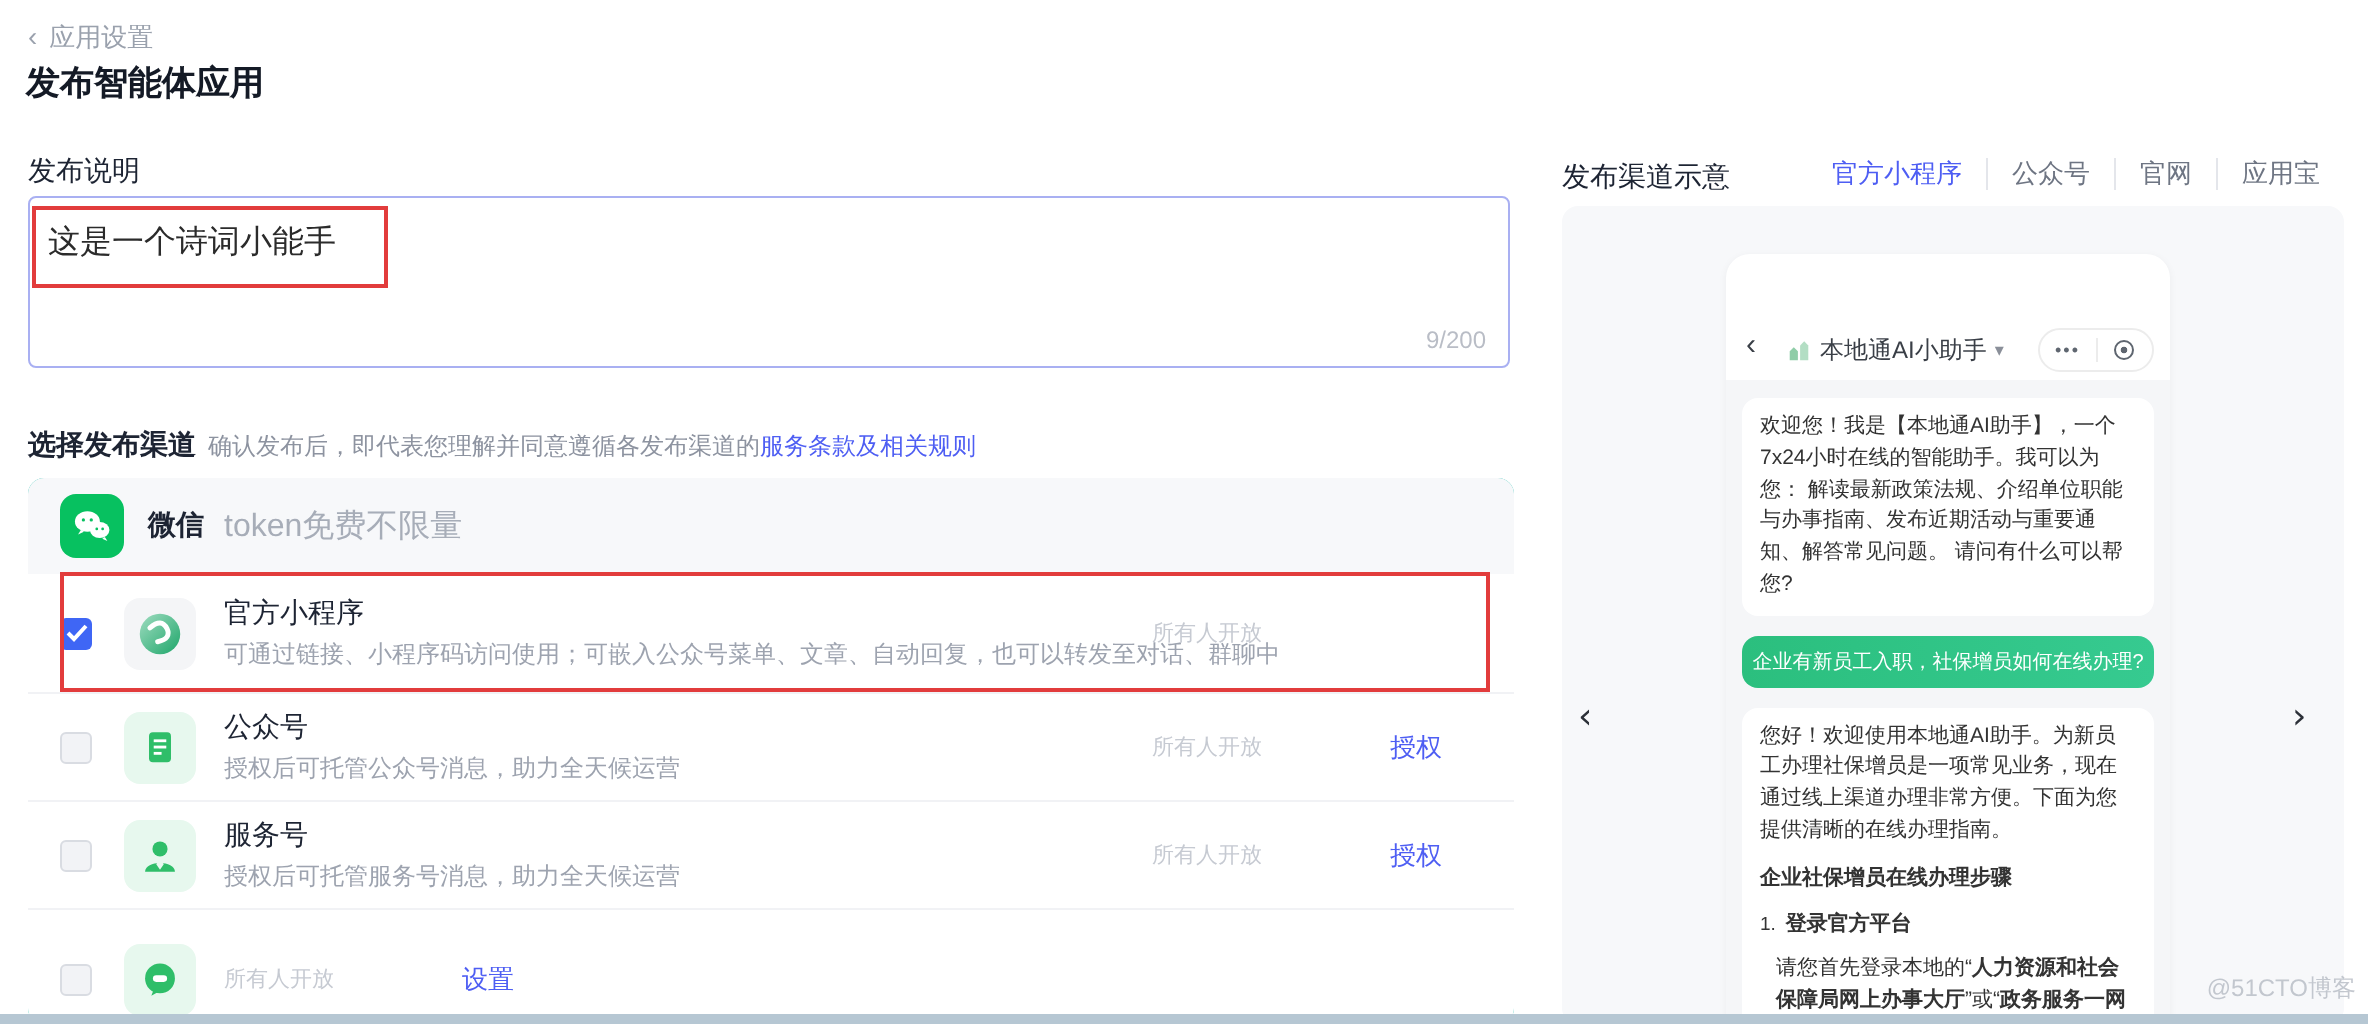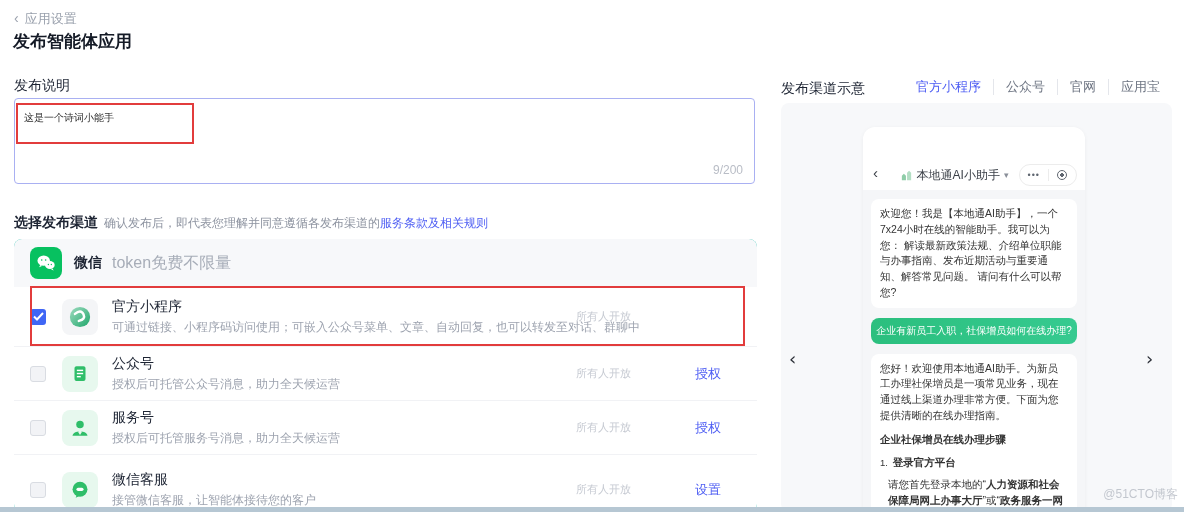--- a/index.html
+++ b/index.html
@@ -8,21 +8,21 @@
 
   
   .breadcrumb { position:absolute; left:14px; top:10px; font-size:13px; color:#9aa1ad; cursor:pointer;text-align:center; }
   .breadcrumb .chev { margin-right:6px; font-size:14px; }
   .page-title { position:absolute; left:13px; top:30px; font-size:17px; font-weight:bold; color:#141a26; }
   .field-label { position:absolute; left:14px; top:77px; font-size:14px; color:#1d2433; }
 
   .textarea { position:absolute; left:14px; top:98px; width:741px; height:86px;
     border:1px solid #a9b0f2; border-radius:4px; background:#fff; }
   .textarea-value { position:absolute; left:9px; top:12px; font-family:"Liberation Serif","DejaVu Serif",serif;
-    font-size:10px; color:#2b2b2b; }
+    font-size:16px; color:#2b2b2b; }
   .counter { position:absolute; right:11px; bottom:6px; font-size:12px; color:#b9bdc6; }
 
   .anno { position:absolute; border:2px solid #e23c3c; z-index:6; pointer-events:none; }
   .anno-desc { left:16px; top:103px; width:178px; height:41px; }
   .anno-row  { left:30px; top:286px; width:715px; height:60px; }
 
   .section-head { position:absolute; left:14px; top:214px; font-size:12px; color:#8d93a0; }
   .section-head b { font-size:14px; color:#1d2433; margin-right:6px; }
   .terms-link { color:#4e5ef3; cursor:pointer; }
 
@@ -59,21 +59,21 @@
   .tab:first-child { border-left:none; }
   .tab.active { color:#4e5ef3; }
 
   .panel { position:absolute; left:781px; top:103px; width:391px; height:409px;
     background:#f7f8fa; border-radius:8px; }
   .phone { position:absolute; left:863px; top:127px; width:222px; height:385px;
     background:#fff; border-radius:12px 12px 0 0; overflow:hidden; box-shadow:0 1px 4px rgba(0,0,0,.05); }
   .phone-head { position:absolute; top:33px; left:0; right:0; height:30px; }
   .phone-back { position:absolute; left:10px; top:4px; font-size:15px; color:#3a3f47; cursor:pointer; }
   .phone-titlebox { position:absolute; left:30px; right:70px; top:0; height:30px;
-    display:flex; align-items:center; justify-content:center; gap:4px; }
+    display:flex; align-items:center; gap:4px; }
   .phone-title { font-size:12px; color:#3a3f47; }
   .phone-caret { font-size:9px; color:#8a8f99; }
   .capsule { position:absolute; right:8px; top:4px; width:58px; height:22px; border:1px solid #ececec;
     border-radius:12px; background:#fff; display:flex; align-items:center; }
   .cap-dots { flex:1; text-align:center; font-size:9px; letter-spacing:1px; color:#5f6670; cursor:pointer; }
   .cap-div { width:1px; height:12px; background:#ececec; }
   .cap-target { flex:1; display:flex; align-items:center; justify-content:center; cursor:pointer; }
   .cap-circle { width:10px; height:10px; border:1.4px solid #5f6670; border-radius:50%;
     background:radial-gradient(circle at center, #5f6670 0 1.6px, transparent 1.8px); }
 
@@ -196,24 +196,20 @@
 
   <div class="row row-4">
     <div class="cbx unchecked"></div>
     <div class="row-icon greenbg">
       <svg width="22" height="22" viewBox="0 0 28 28">
         <circle cx="14" cy="13" r="9.5" fill="#2fbe69"></circle>
         <path d="M10 20 l-1.5 4 4-2.2z" fill="#2fbe69"></path>
         <rect x="9.5" y="11" width="9" height="4.2" rx="2.1" fill="#fff"></rect>
       </svg>
     </div>
-    <div class="row-main">
-      <div class="row-title">微信客服</div>
-      <div class="row-desc">接管微信客服，让智能体接待您的客户</div>
-    </div>
     <div class="row-scope">所有人开放</div>
     <div class="row-action">设置</div>
   </div>
 </div>
 <div class="anno anno-row"></div>
 
 <div class="preview-title">发布渠道示意</div>
 <div class="tabs">
   <span class="tab active">官方小程序</span>
   <span class="tab">公众号</span>

